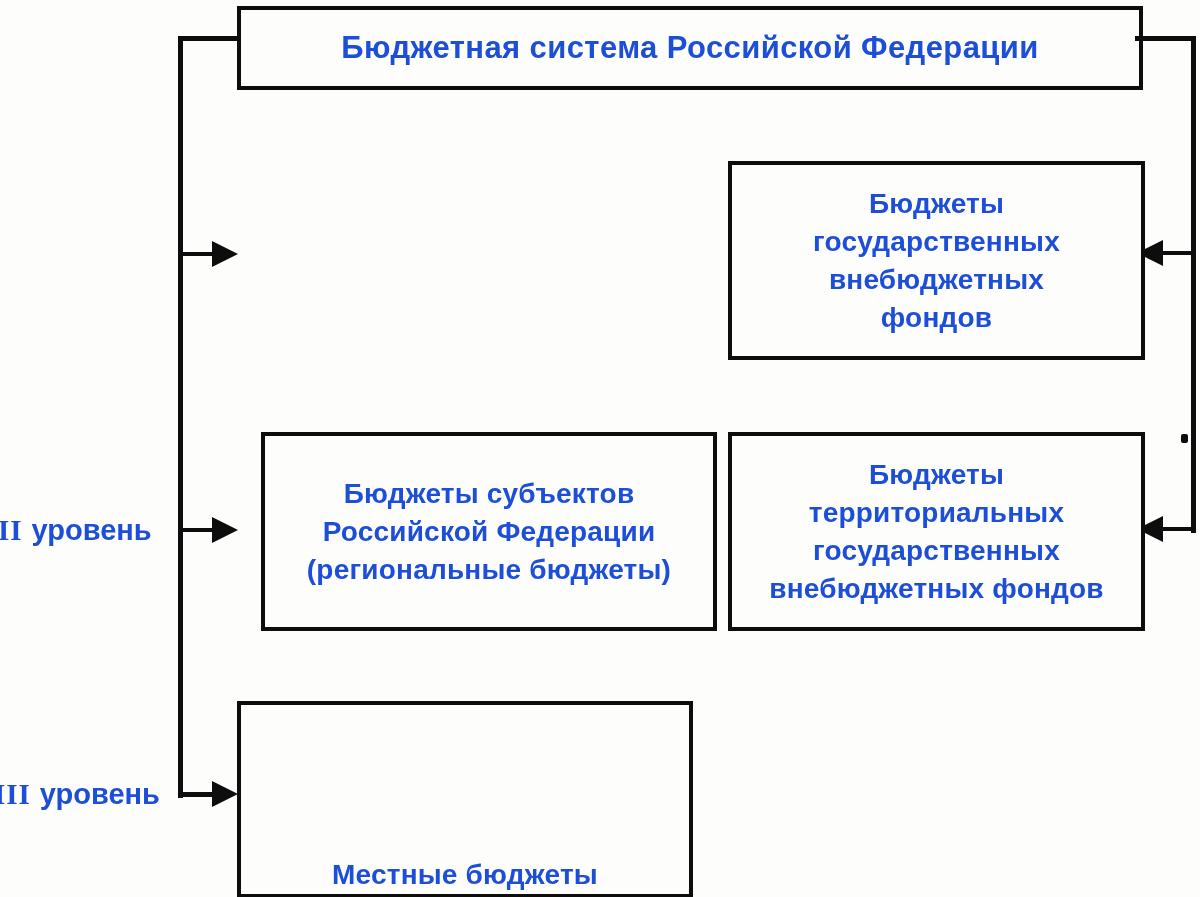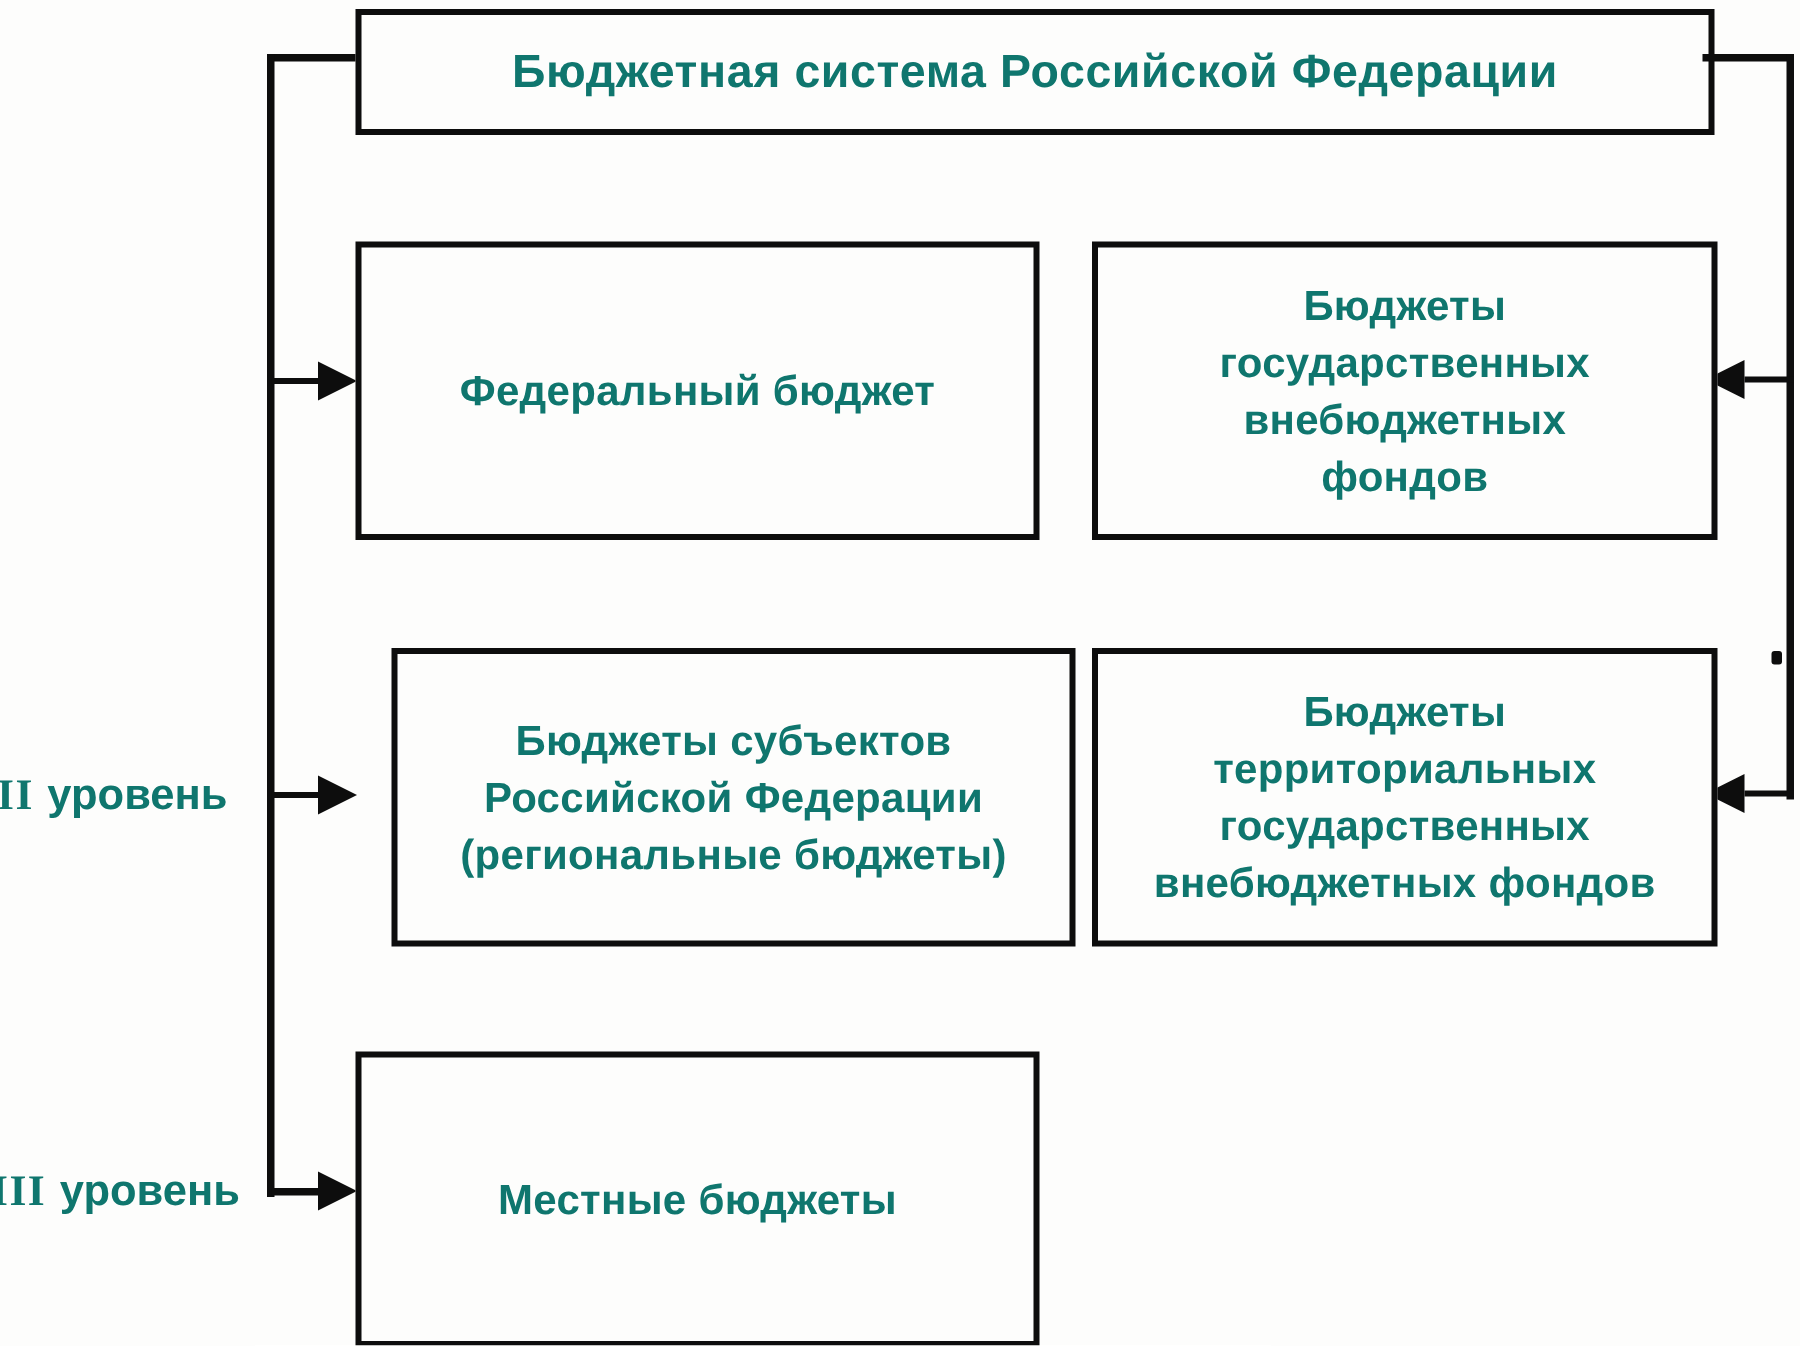--- a/index.html
+++ b/index.html
@@ -2,21 +2,21 @@
 <html><head>
 <meta charset="utf-8">
 <style>
   html, body { margin: 0; padding: 0; background: #ffffff; }
   .canvas {
     position: relative;
     width: 1200px;
     height: 897px;
     background: #fdfdfc;
     font-family: "Liberation Sans", sans-serif;
-    color: #0f766e;
+    color: #1d4ed8;
     overflow: hidden;
   }
   .box {
     position: absolute;
     border: 4px solid #0d0d0d;
     background: #fdfdfc;
     display: flex;
     align-items: center;
     justify-content: center;
   }
@@ -86,41 +86,38 @@
   </div>
   <div class="line" style="left:181px; top:792px; width:34px; height:5px;"></div>
   <div class="arrow-e" style="left:212px; top:781px;"></div>
 
   <div class="arrow-w" style="left:1137px; top:240px;"></div>
   <div class="line" style="left:1163px; top:251px; width:33px; height:4px;"></div>
 
   <div class="arrow-w" style="left:1137px; top:516px;"></div>
   <div class="line" style="left:1163px; top:527px; width:33px; height:4px;"></div>
 
-  <div class="box" style="left:237px; top:161px; width:448px; height:191px;">
-    <span class="box-text">Федеральный бюджет</span>
-  </div>
   <div class="box" style="left:728px; top:161px; width:409px; height:191px;">
     <span class="box-text">Бюджеты
 государственных
 внебюджетных
 фондов</span>
   </div>
 
   <div class="box" style="left:237px; top:432px; width:448px; height:191px;margin-left:24px;">
     <span class="box-text">Бюджеты субъектов
 Российской Федерации
 (региональные бюджеты)</span>
   </div>
   <div class="box" style="left:728px; top:432px; width:409px; height:191px;">
     <span class="box-text">Бюджеты
 территориальных
 государственных
 внебюджетных фондов</span>
   </div>
 
-  <div class="box" style="left:237px; top:701px; width:448px; height:189px;">
+  <div class="box" style="left:237px; top:701px; width:448px; height:189px;align-items:flex-end;">
     <span class="box-text">Местные бюджеты</span>
   </div>
 
   <div class="dot" style="left:1181px; top:434px; width:7px; height:9px;"></div>
 
 </div>
 
 </body></html>

